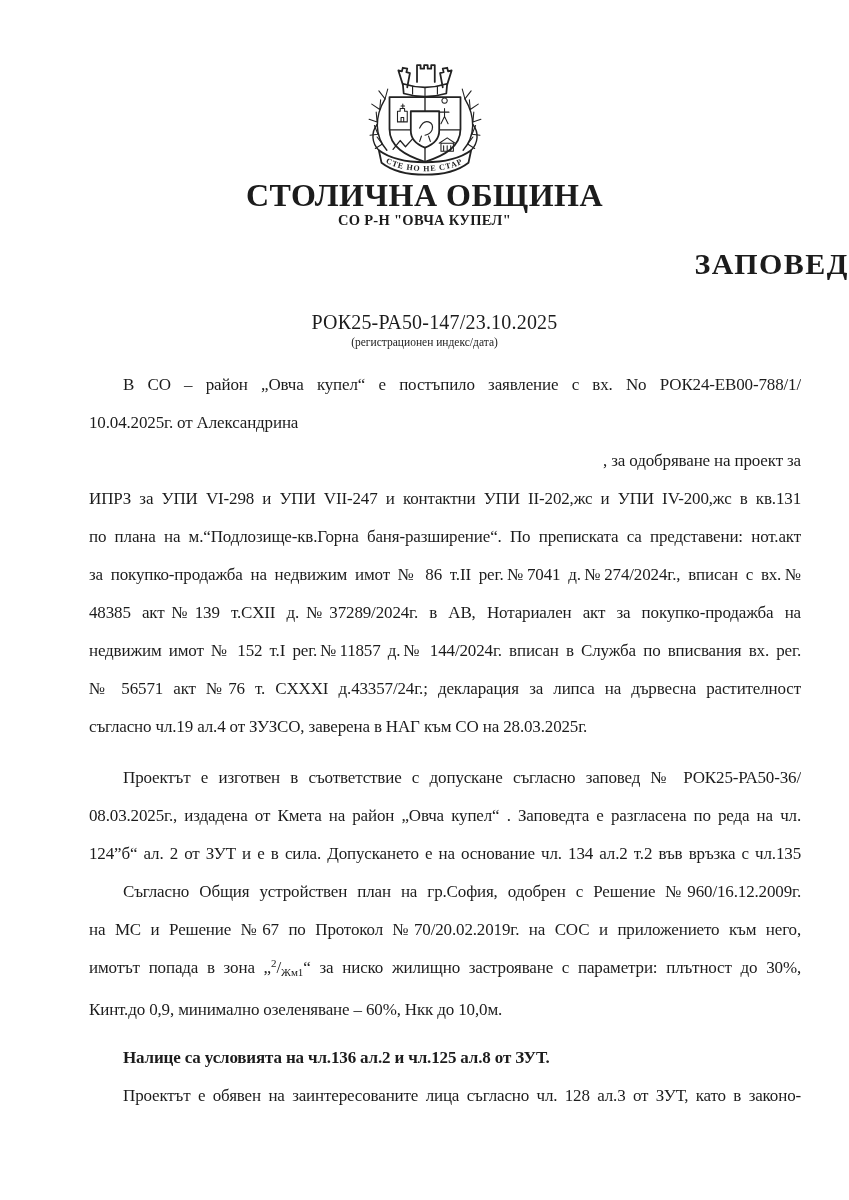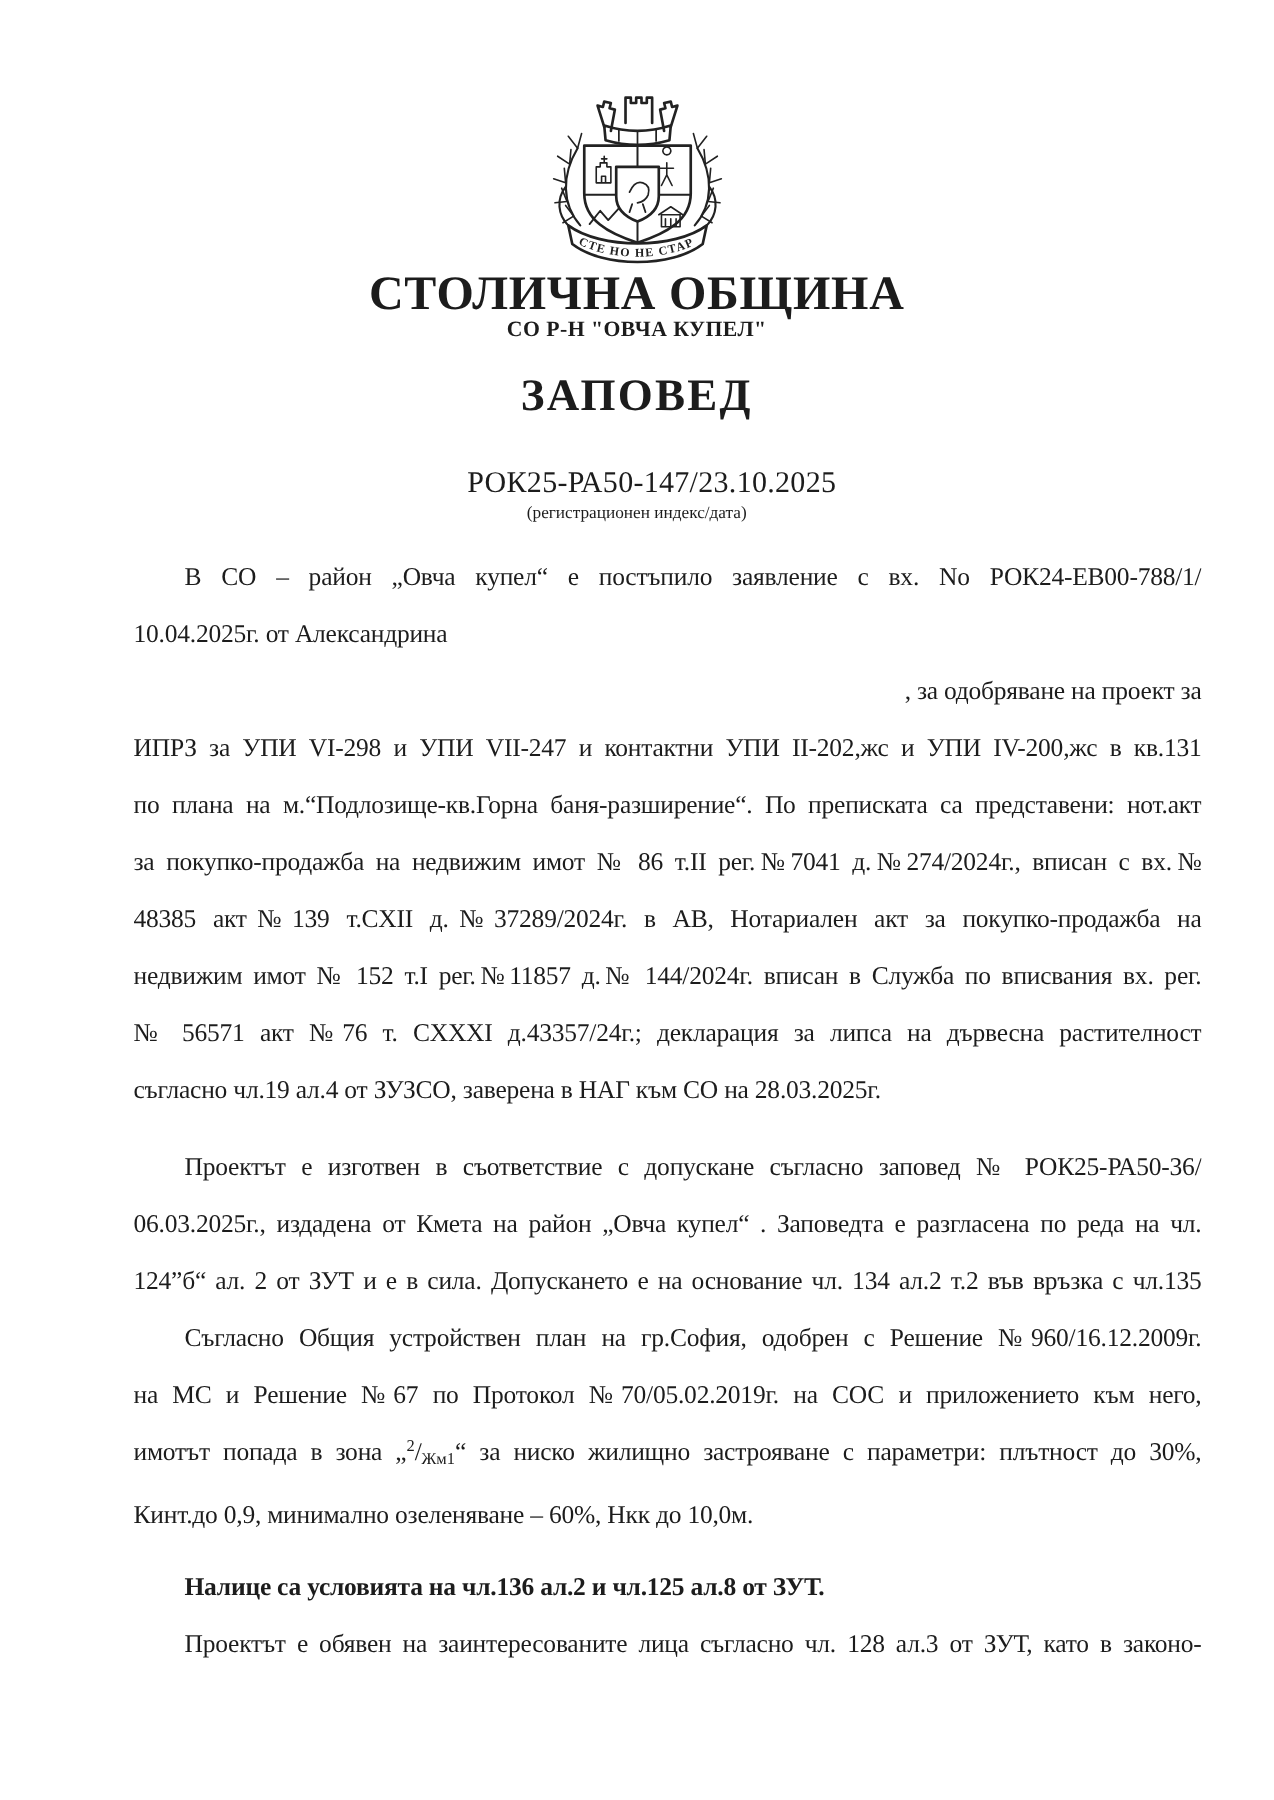--- a/index.html
+++ b/index.html
@@ -6,21 +6,21 @@
   html, body { background:#ffffff; }
   .page {
     position:relative; width:849px; height:1200px; margin:0 auto;
     background:#ffffff; color:#1c1c1c; overflow:hidden;
     font-family:"Liberation Serif","DejaVu Serif",serif;
   }
   .header { position:absolute; top:58px; left:0; width:100%; text-align:center; }
   .emblem { display:block; margin:0 auto; }
   .org   { font-size:32px; font-weight:bold; letter-spacing:.5px; line-height:30px; margin-top:-4px; }
   .dept  { font-size:14.5px; font-weight:bold; letter-spacing:.3px; line-height:18px; margin-top:1px; }
-  .title { position:absolute; top:247px; left:0; width:100%; text-align:center;
+  .title { position:absolute; top:247px; left:0; width:100%; text-align:right;
            font-size:30px; font-weight:bold; letter-spacing:1.5px; line-height:34px; }
   .reg   { position:absolute; top:310px; left:0; width:100%; text-align:center;
            font-size:20px; line-height:24px; letter-spacing:.2px;padding-left:20px; }
   .reg-caption { position:absolute; top:335px; left:0; width:100%; text-align:center;
            font-size:11.5px; line-height:14px; }
   .body-block {
     position:absolute; top:366px; left:89px; width:712px;
     font-size:17px; letter-spacing:-0.15px;
   }
   .line { line-height:38px; overflow:hidden; max-height:40px; }
@@ -99,23 +99,23 @@
       <div class="line a-left"><span>10.04.2025г. от Александрина</span></div>
       <div class="line a-right"><span>, за одобряване на проект за</span></div>
       <div class="line a-justify"><span>ИПРЗ за УПИ VI-298 и УПИ VII-247 и контактни УПИ II-202,жс и УПИ IV-200,жс в кв.131</span></div>
       <div class="line a-justify"><span>по плана на м.“Подлозище-кв.Горна баня-разширение“. По преписката са представени: нот.акт</span></div>
       <div class="line a-justify"><span>за покупко-продажба на недвижим имот № 86 т.II рег.№7041 д.№274/2024г., вписан с вх.№</span></div>
       <div class="line a-justify"><span>48385 акт№139 т.CXII д.№37289/2024г. в АВ, Нотариален акт за покупко-продажба на</span></div>
       <div class="line a-justify"><span>недвижим имот № 152 т.I рег.№11857 д.№ 144/2024г. вписан в Служба по вписвания вх. рег.</span></div>
       <div class="line a-justify"><span>№ 56571 акт №76 т. CXXXI д.43357/24г.; декларация за липса на дървесна растителност</span></div>
       <div class="line a-left"><span>съгласно чл.19 ал.4 от ЗУЗСО, заверена в НАГ към СО на 28.03.2025г.</span></div>
       <div class="line a-justify indent gap-sm"><span>Проектът е изготвен в съответствие с допускане съгласно заповед № РОК25-РА50-36/</span></div>
-      <div class="line a-justify"><span>06.03.2025г., издадена от Кмета на район „Овча купел“ . Заповедта е разгласена по реда на чл.</span></div>
+      <div class="line a-justify"><span>08.03.2025г., издадена от Кмета на район „Овча купел“ . Заповедта е разгласена по реда на чл.</span></div>
       <div class="line a-justify"><span>124”б“ ал. 2 от ЗУТ и е в сила. Допускането е на основание чл. 134 ал.2 т.2 във връзка с чл.135</span></div>
       <div class="line a-justify indent"><span>Съгласно Общия устройствен план на гр.София, одобрен с Решение №960/16.12.2009г.</span></div>
-      <div class="line a-justify"><span>на МС и Решение №67 по Протокол №70/05.02.2019г. на СОС и приложението към него,</span></div>
+      <div class="line a-justify"><span>на МС и Решение №67 по Протокол №70/20.02.2019г. на СОС и приложението към него,</span></div>
       <div class="line a-justify"><span>имотът попада в зона „</span><sup>2</sup><span>/</span><sub>Жм1</sub><span>“ за ниско жилищно застрояване с параметри: плътност до 30%,</span></div>
       <div class="line a-left gap-xs"><span>Кинт.до 0,9, минимално озеленяване – 60%, Нкк до 10,0м.</span></div>
       <div class="line a-left indent gap-md"><span>Налице са условията на чл.136 ал.2 и чл.125 ал.8 от ЗУТ.</span></div>
       <div class="line a-justify indent"><span>Проектът е обявен на заинтересованите лица съгласно чл. 128 ал.3 от ЗУТ, като в законо-</span></div>
     </div>
 
 </div>
 
 </body></html>

